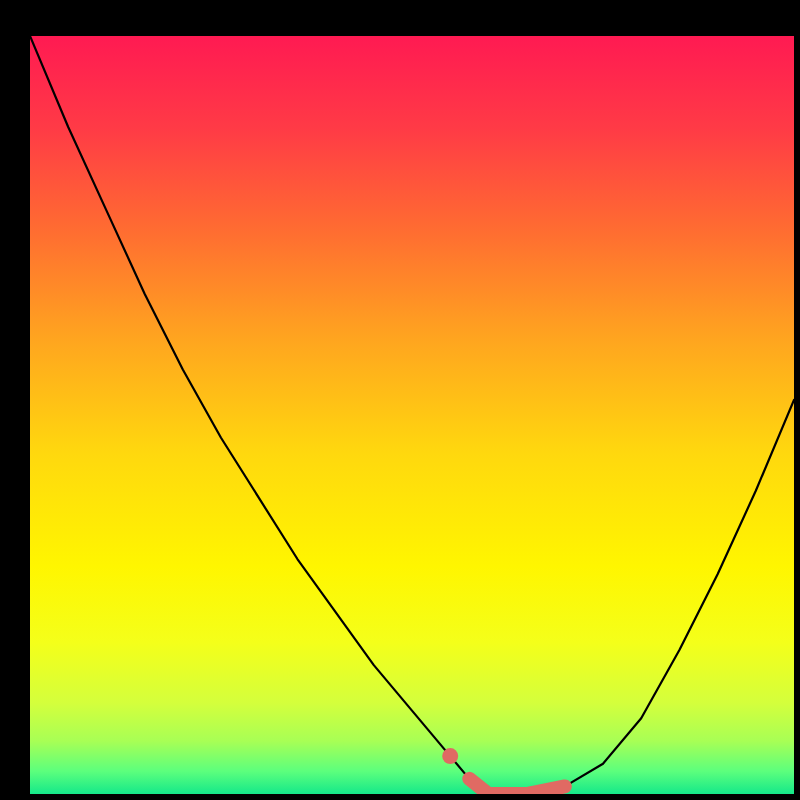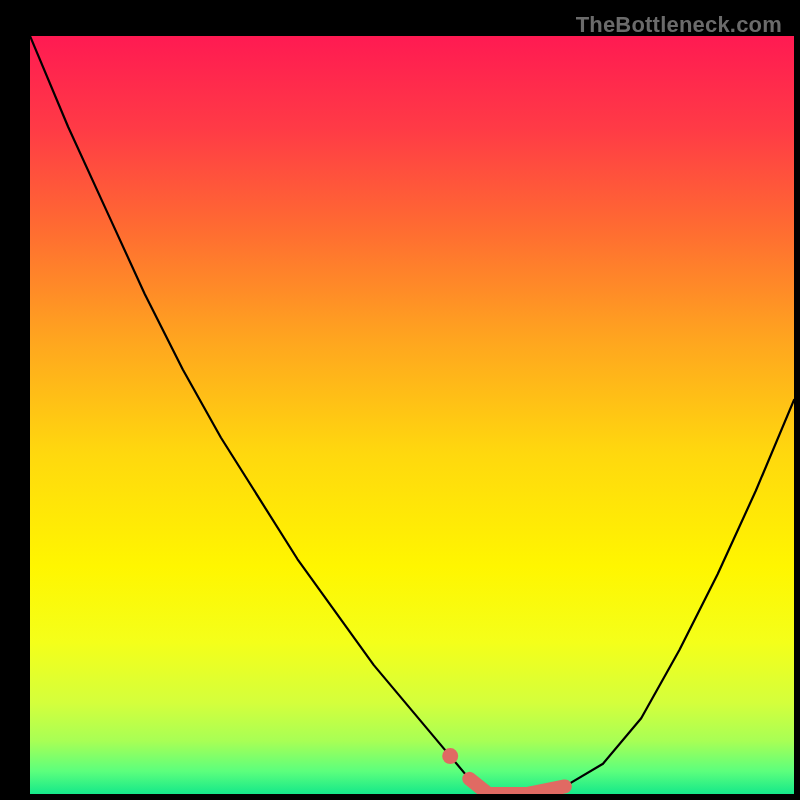--- a/index.html
+++ b/index.html
@@ -62,14 +62,13 @@
             <stop offset="97.0%" stop-color="#5cff7d"></stop>
             <stop offset="100.0%" stop-color="#15e88a"></stop>
           </linearGradient>
       </defs>
       <rect x="0" y="0" width="764" height="758" fill="url(#bg-grad)"></rect>
       <path id="curve-path" fill="none" stroke-width="2.2" stroke-linecap="round" stroke-linejoin="round" d="M0.00 0.00 L38.20 90.96 L76.40 174.34 L114.60 257.72 L152.80 333.52 L191.00 401.74 L229.20 462.38 L267.40 523.02 L305.60 576.08 L343.80 629.14 L382.00 674.62 L420.20 720.10 L439.30 742.84 L458.40 758.00 L496.60 758.00 L534.80 750.42 L573.00 727.68 L611.20 682.20 L649.40 613.98 L687.60 538.18 L725.80 454.80 L764.00 363.84" stroke="#000000"></path>
       <path id="highlight-path" fill="none" stroke-width="14" stroke-linecap="round" stroke-linejoin="round" d="M439.30 742.84 L458.40 758.00 L496.60 758.00 L534.80 750.42" stroke="#e06a63"></path>
       <circle id="highlight-dot" r="8" cx="420.20" cy="720.10" fill="#e06a63"></circle>
     </svg>
   </div>
-  <div class="watermark">TheBottleneck.com</div>
 </div>
 
 </body></html>

